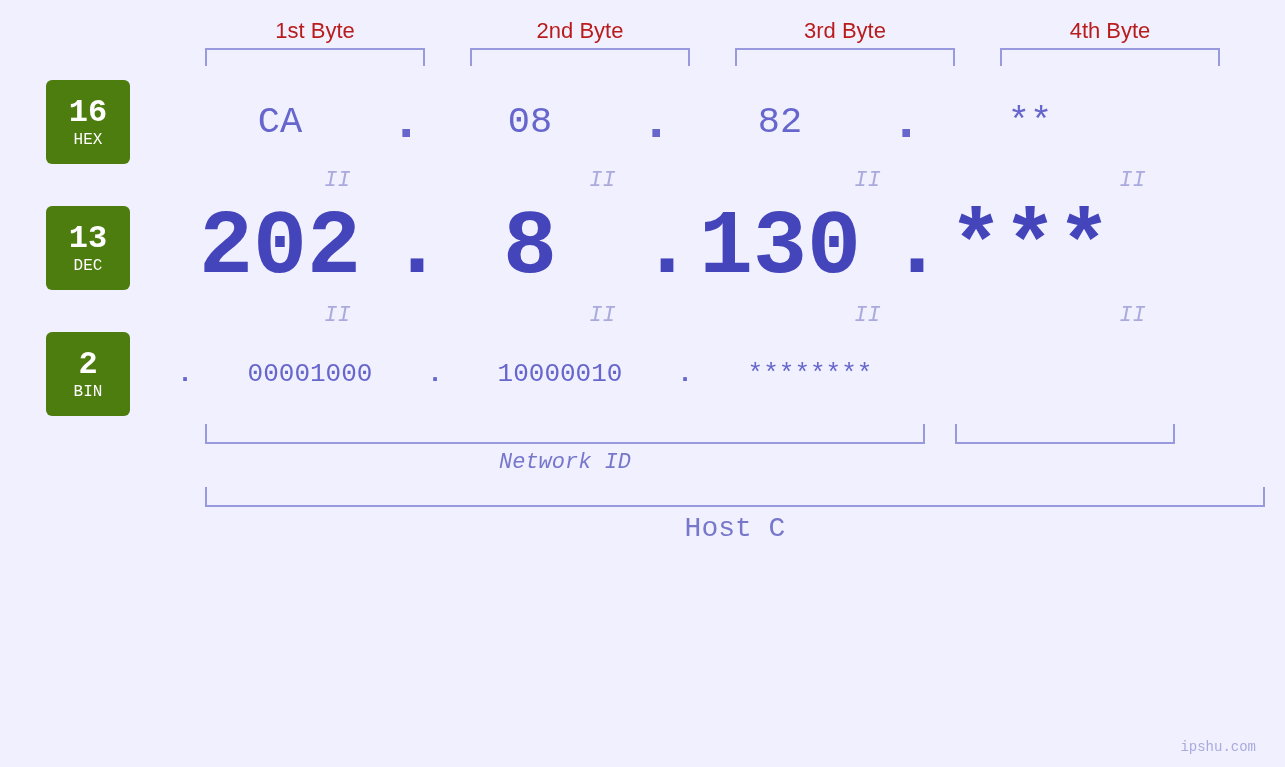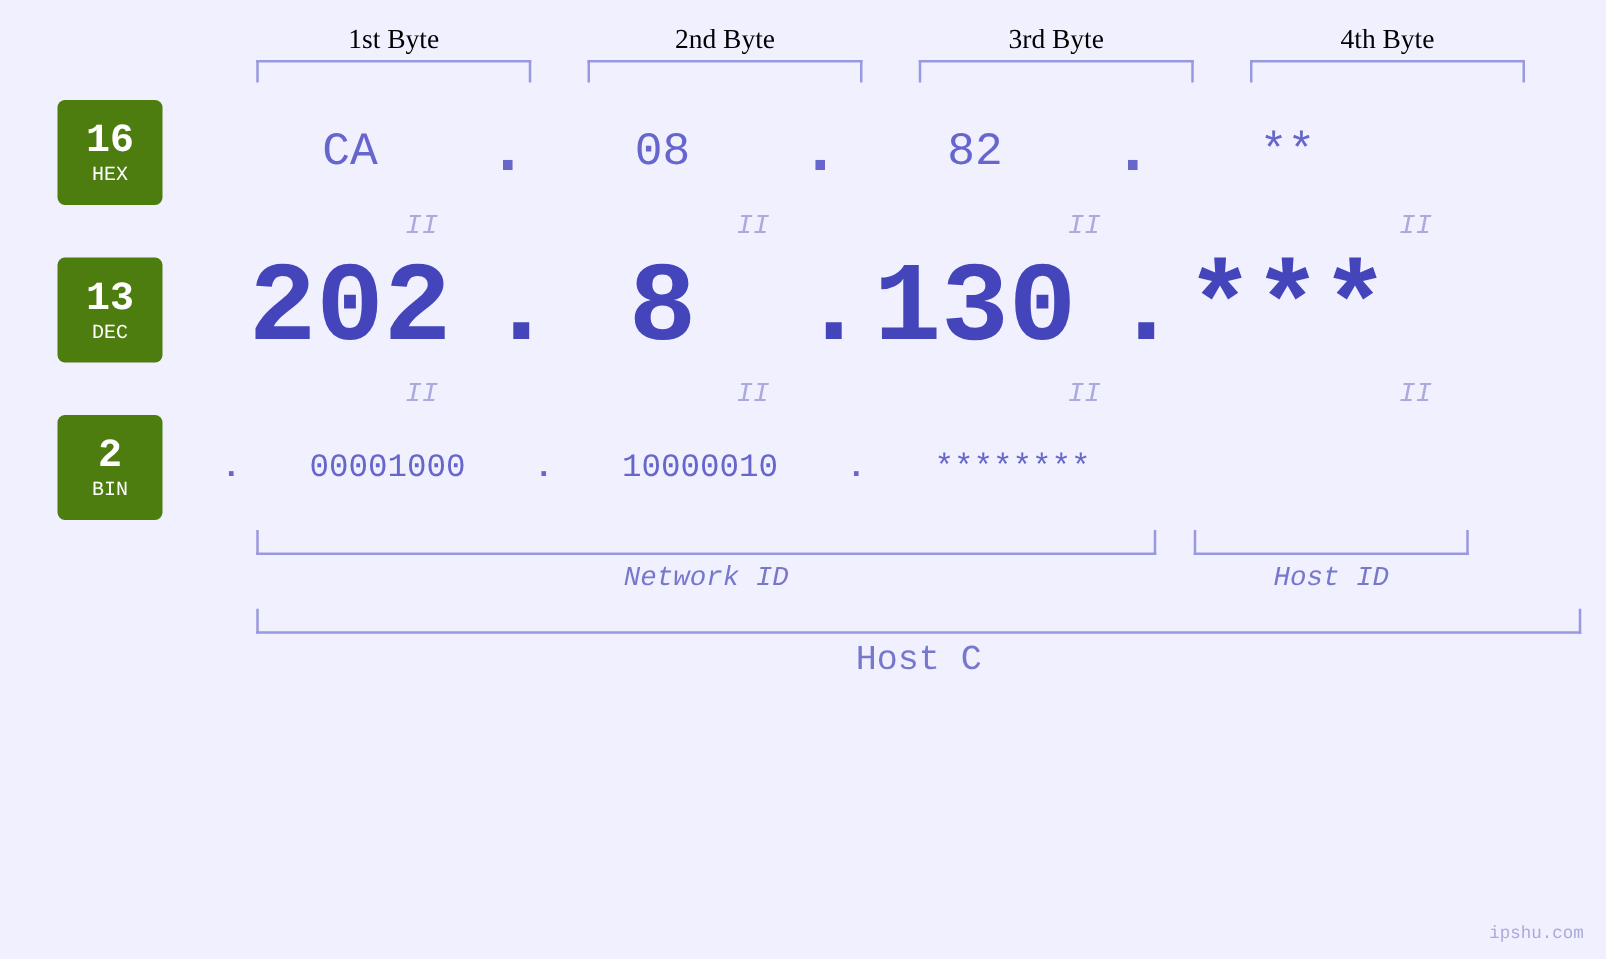--- a/index.html
+++ b/index.html
@@ -25,23 +25,23 @@
     
     .col-headers {
       display: flex;
       width: 1060px;
       margin-left: 140px;
       margin-top: 18px;
       justify-content: space-around;
     }
 
     .col-header {
-      color: #000000;
+      color: #b91c1c;
       font-size: 22px;
-      font-family: Liberation Serif, serif;
+      font-family: Liberation Sans, sans-serif;
       text-align: center;
       width: 220px;
     }
 
     
     .bracket-row {
       display: flex;
       width: 1060px;
       margin-left: 140px;
       margin-top: 4px;
@@ -228,21 +228,21 @@
     .class-label {
       color: #7777cc;
       font-size: 28px;
       font-family: 'Courier New', Courier, monospace;
     }
 
     
     .watermark {
       position: absolute;
       bottom: 12px;
-      right: 18px;
+      right: 29px;
       color: #aaaadd;
       font-size: 14px;
       font-family: 'Courier New', Courier, monospace;
     }
   </style>
 </head>
 <body>
 
 <div class="container">
 
@@ -321,21 +321,20 @@
     </div>
   </div>
 
   <div class="bottom-brackets">
     <div class="net-bracket"></div>
     <div class="host-bracket"></div>
   </div>
 
   <div class="bracket-labels">
     <div class="net-label">Network ID</div>
-    <div class="host-label">Host ID</div>
   </div>
 
   <div class="class-bracket-row">
     <div class="class-bracket"></div>
   </div>
 
   <div class="class-label-row">
     <div class="class-label">Host C</div>
   </div>
 

